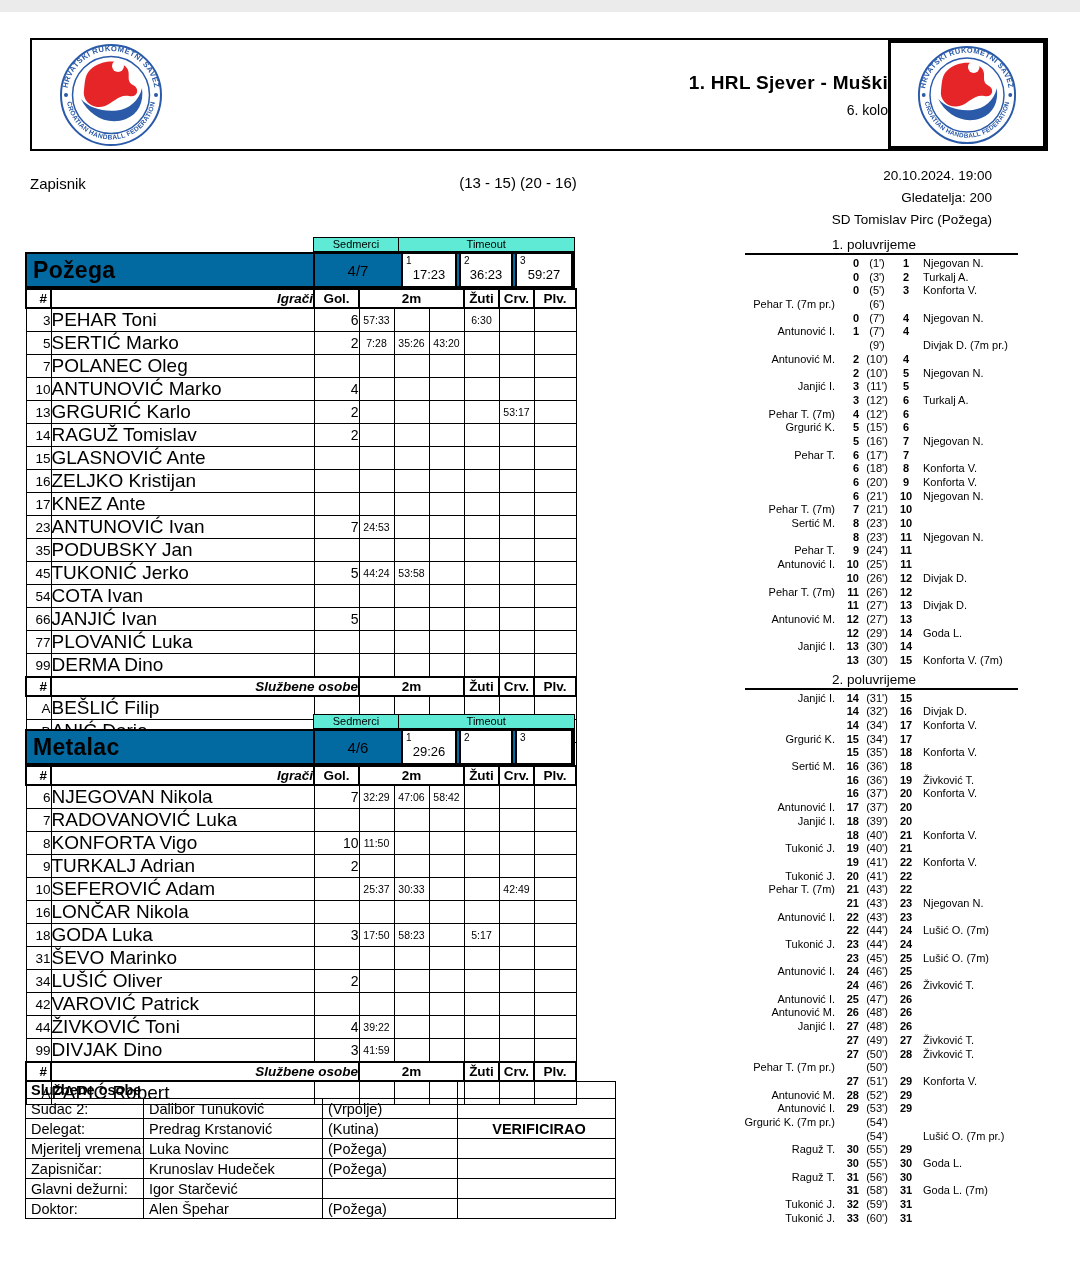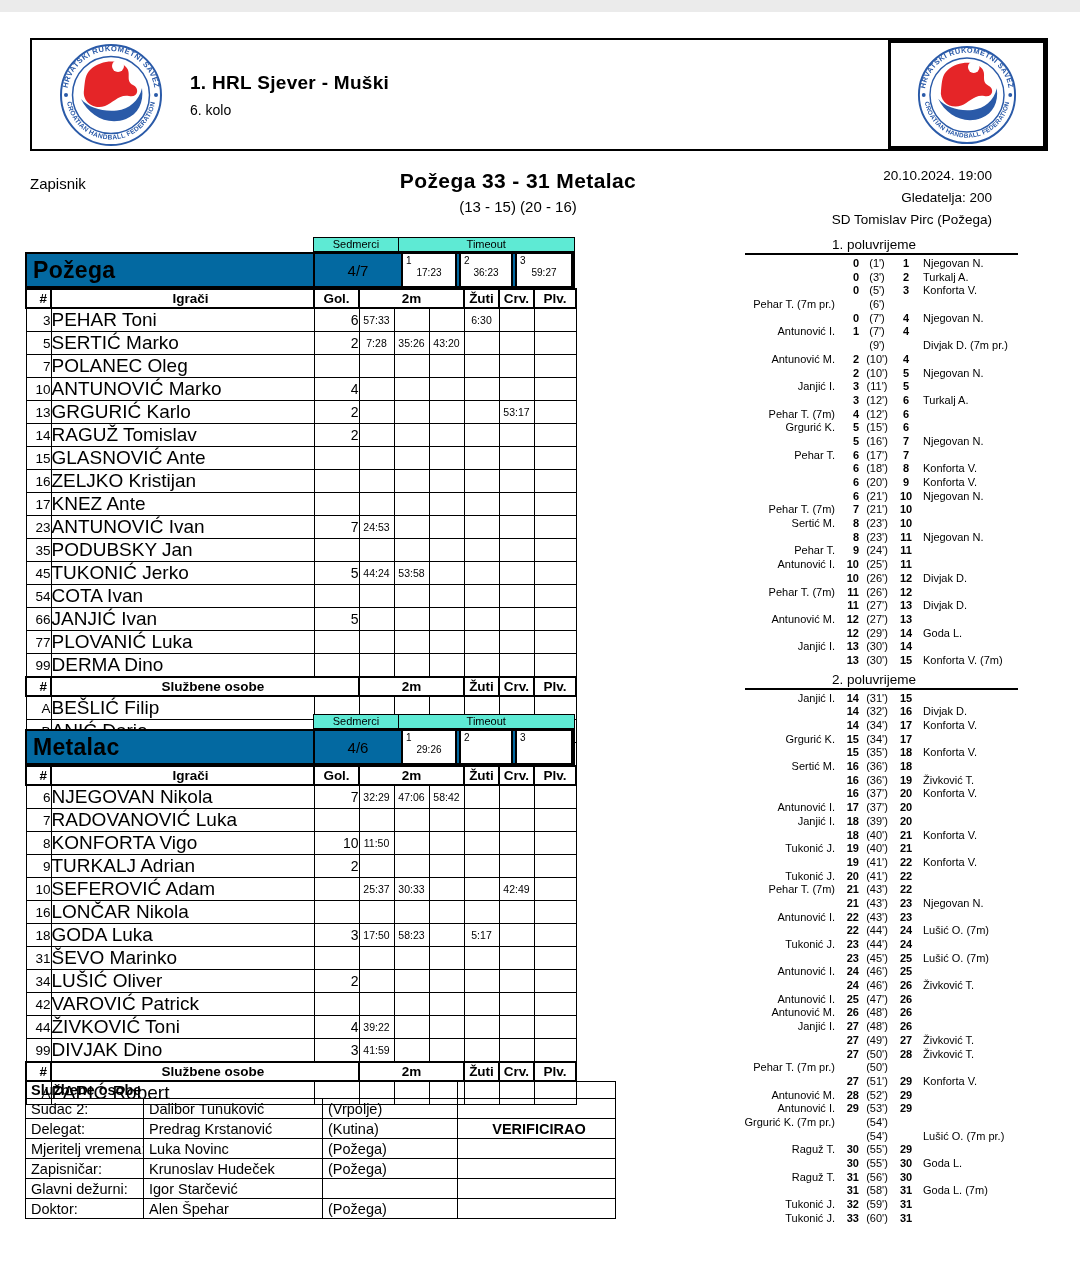--- a/index.html
+++ b/index.html
@@ -12,21 +12,21 @@
   .topstrip { position:absolute; left:0; top:0; width:1080px; height:12px; background:#ebebeb; }
 
   
   .header-box {
     position:absolute; left:30px; top:38px; width:1018px; height:113px;
     border:2px solid #000; box-sizing:border-box;
     display:flex; align-items:center;
   }
   .logo-cell { width:158px; height:100%; display:flex; align-items:center; justify-content:center; box-sizing:border-box; }
   .logo-cell.right { border:3px solid #000; }
-  .header-center { flex:1; text-align:left; }
+  .header-center { flex:1; text-align:right; }
   .header-title { font-size:19px; font-weight:bold; letter-spacing:0.3px; }
   .header-sub { font-size:14px; margin-top:8px; }
 
   
   .zapisnik { position:absolute; left:30px; top:175px; font-size:15px; }
   .score-block { position:absolute; left:318px; top:169px; width:400px; text-align:center; }
   .score-line { font-size:21px; font-weight:bold; letter-spacing:0.4px; }
   .half-line { font-size:15px; margin-top:5px; }
   .info-block { position:absolute; right:88px; top:165px; text-align:right; font-size:13.5px; line-height:22px; }
 
@@ -43,29 +43,29 @@
   .team-name { position:absolute; left:6px; top:3px; font-size:23px; font-weight:bold; letter-spacing:0.3px; }
   .sedmerci-value {
     position:absolute; left:286px; width:88px; top:0; height:100%;
     border-left:2px solid #000; box-sizing:border-box;
     display:flex; align-items:center; justify-content:center; font-size:15px;
   }
   .to-cell {
     position:absolute; top:-2px; height:36px; border:2px solid #000; box-sizing:border-box; background:#fff;
   }
   .to-cell .to-n { position:absolute; left:3px; top:1px; font-size:10px; }
-  .to-cell .to-t { position:absolute; left:0; right:0; top:13px; text-align:center; font-size:10px; }
+  .to-cell .to-t { position:absolute; left:0; right:0; top:13px; text-align:center; font-size:13px; }
   .to1 { left:374px; width:56px; }
   .to2 { left:432px; width:54px; }
   .to3 { left:488px; width:58px; }
 
   table.ptable { border-collapse:collapse; table-layout:fixed; width:550px; margin-top:0; }
   table.ptable td { border:1.5px solid #000; padding:0; overflow:hidden; white-space:nowrap; vertical-align:middle; }
   table.ptable tr.head td { border:2px solid #000; height:17px; font-weight:bold; font-size:13.5px; text-align:center; }
-  table.ptable tr.head td.tl { text-align:center; padding-left:16px; }
+  table.ptable tr.head td.tl { text-align:right; padding-left:16px;font-style:italic; }
   table.ptable tr.head td.tr { text-align:right; padding-right:3px; }
   table.ptable tbody td { height:17.9px; }
   td.c-num  { text-align:right; padding-right:3px; font-size:13.5px; }
   td.c-name { text-align:left; padding-left:4px; font-size:19px; }
   td.c-gol  { text-align:right; padding-right:4px; font-size:14px; }
   td.c-m    { text-align:center; font-size:10.5px; }
 
   
   .otable-wrap { position:absolute; left:25px; top:1081px; }
   table.otable { border-collapse:collapse; table-layout:fixed; width:590px; }
@@ -141,21 +141,20 @@
       <path d="M -20,-26 C -10,-35 8,-36 15,-28 C 21,-22 14,-14 22,-10 C 29,-7 27,3 18,1 C 8,-1 2,8 -6,11 C -17,15 -29,7 -27,-5 C -26,-14 -26,-21 -20,-26 Z" fill="#e52528"></path>
       <circle cx="7" cy="-29" r="6" fill="#ffffff"></circle>
       <path d="M -30,4 C -22,21 -3,31 15,24 C 27,19 33,8 31,-7 C 28,6 18,14 6,15.5 C -8,17 -22,13 -30,4 Z" fill="#2a5aa8"></path>
     </svg>
   </div>
 </div>
 
 <div class="zapisnik">Zapisnik</div>
 
 <div class="score-block">
-  <div class="score-line">Požega  33 - 31  Metalac</div>
   <div class="half-line">(13 - 15) (20 - 16)</div>
 </div>
 
 <div class="info-block">
   <div>20.10.2024. 19:00</div>
   <div>Gledatelja: 200</div>
   <div>SD Tomislav Pirc (Požega)</div>
 </div>
 
 <div class="team-block" style="top:237px;">

